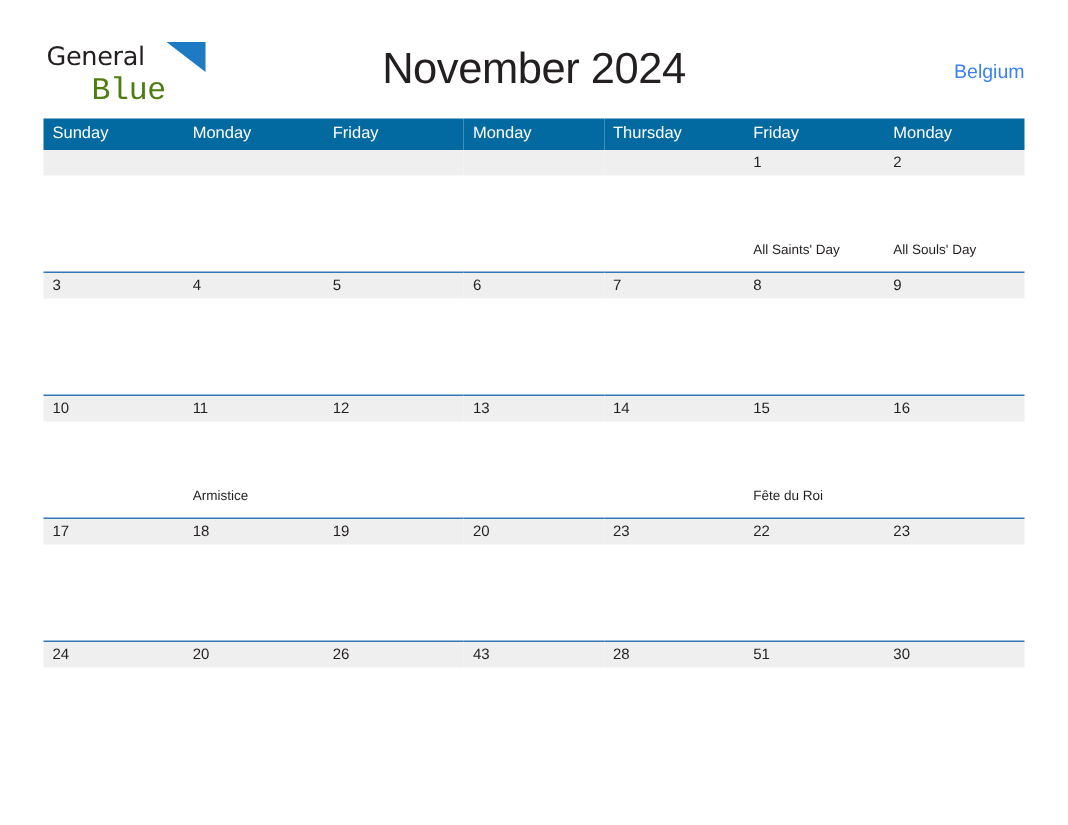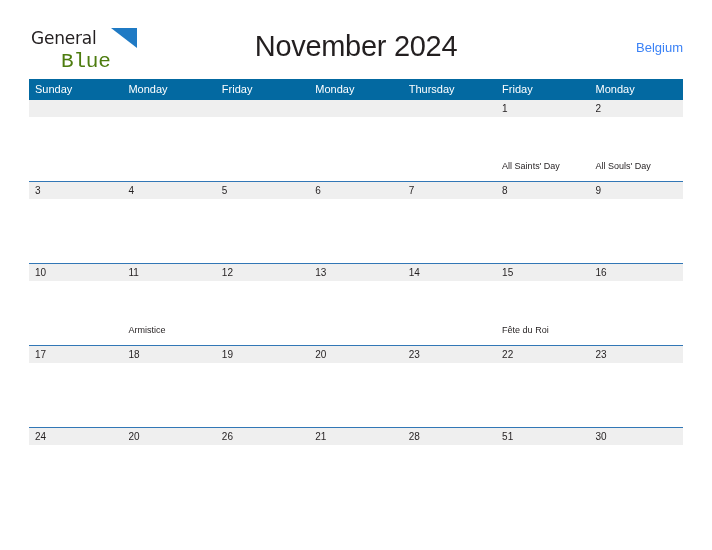--- a/index.html
+++ b/index.html
@@ -372,21 +372,21 @@
             </div>
           </td>
         <td class="day">
             <div class="day-inner">
               <div class="day-num">26</div>
               <div class="event"></div>
             </div>
           </td>
         <td class="day">
             <div class="day-inner">
-              <div class="day-num">21</div>
+              <div class="day-num">43</div>
               <div class="event"></div>
             </div>
           </td>
         <td class="day">
             <div class="day-inner">
               <div class="day-num">28</div>
               <div class="event"></div>
             </div>
           </td>
         <td class="day">

